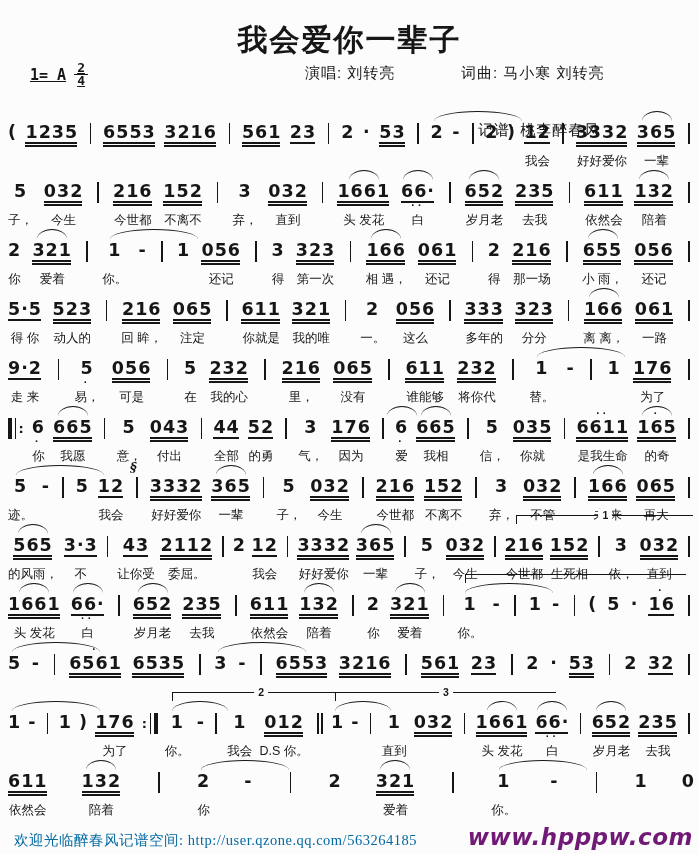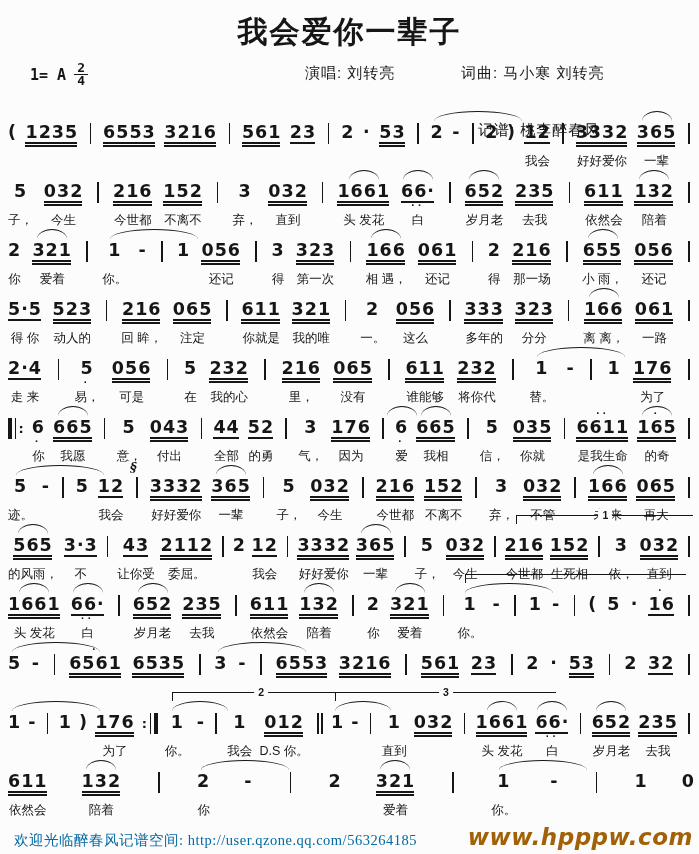--- a/index.html
+++ b/index.html
@@ -3,26 +3,26 @@
 <meta charset="utf-8">
 <style>
   html,body{margin:0;padding:0;}
   body{
     width:699px;height:854px;position:relative;overflow:hidden;
     background:#fcfcfc;color:#161616;
     font-family:"Liberation Sans", sans-serif;
   }
   
   .title{
-    margin:0;position:absolute;top:12px;left:0;right:0;
+    margin:8px;position:absolute;top:12px;left:0;right:0;
     text-align:center;font-size:30px;font-weight:bold;letter-spacing:2px;
     font-family:"DejaVu Sans", sans-serif;
   }
   .keysig{position:absolute;left:30px;top:62px;font-size:15px;font-weight:bold;
-    font-family:"DejaVu Sans Mono", monospace;display:flex;align-items:center;gap:8px;}
+    font-family:"DejaVu Sans Mono", monospace;display:flex;align-items:center;gap:8px;text-decoration:underline;}
   .frac{display:inline-flex;flex-direction:column;align-items:center;}
   .frac b{font-size:13px;line-height:12px;padding:0 3px;}
   .frac .den{border-top:1.5px solid #161616;}
   .credit{position:absolute;font-size:15px;letter-spacing:1px;}
   .singer{left:305px;top:64px;}
   .composer{left:461px;top:64px;}
   .transcriber{left:478px;top:89px;margin-top:32px;}
   
   .score{position:absolute;left:8px;right:6px;top:110px;}
   .sys{display:flex;justify-content:space-between;align-items:flex-start;height:59px;position:relative;}
@@ -52,21 +52,21 @@
   .bl{width:1.6px;height:21px;background:#161616;}
   .bl.th{width:4px;}
   .rdots{font-size:13px;font-weight:bold;line-height:16px;font-family:"DejaVu Sans", sans-serif;}
   .seg{position:absolute;bottom:1px;left:-3px;font-size:13px;font-weight:bold;font-style:italic;
     font-family:"DejaVu Serif", serif;}
   
   .footer{position:absolute;left:14px;right:6px;bottom:4px;display:flex;
     justify-content:space-between;align-items:flex-end;}
   .qnote{font-family:"Liberation Serif", serif;font-size:14.5px;color:#0369a1;letter-spacing:0.5px;}
   .logo{font-family:"DejaVu Sans", sans-serif;font-weight:bold;font-style:italic;
-    font-size:23px;color:#a16207;letter-spacing:0.5px;margin-top:40px;}
+    font-size:23px;color:#701a75;letter-spacing:0.5px;margin-top:40px;}
 </style>
 </head>
 <body>
 
 <h1 class="title">我会爱你一辈子</h1>
 
 <div class="keysig">
   <span>1= A</span>
   <span class="frac">
     <b>2</b>
@@ -637,21 +637,21 @@
         <span class="bgrp">
           <i class="bl"></i>
         </span>
         <span class="below"></span>
         <span class="lyr"></span>
       </span>
     </div>
     <div class="sys">
       <span class="tok n">
         <span class="above"></span>
-        <span class="txt u1">2·4</span>
+        <span class="txt u1">9·2</span>
         <span class="below"></span>
         <span class="lyr">走 来</span>
       </span>
       <span class="tok b">
         <span class="above"></span>
         <span class="bgrp">
           <i class="bl"></i>
         </span>
         <span class="below"></span>
         <span class="lyr"></span>

